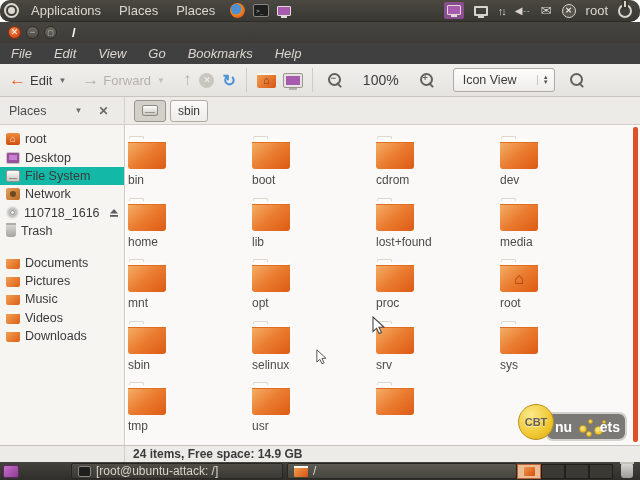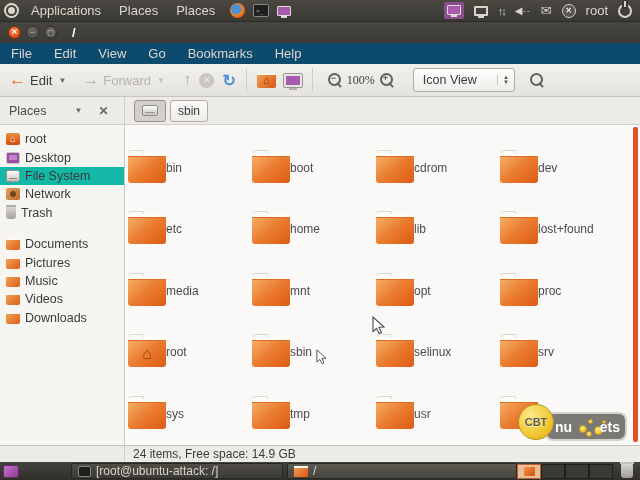--- a/index.html
+++ b/index.html
@@ -5,21 +5,21 @@
   * { box-sizing: border-box; margin: 0; padding: 0; }
   html,body { width:640px; height:480px; }
   body {
     font-family: "Liberation Sans", sans-serif;
     position: relative; overflow: hidden; background:#fff;
     width:640px; height:480px;
   }
   
   .top-panel { position:absolute; top:0; left:0; right:0; height:22px;
     background:linear-gradient(#4a4841,#393833); display:flex; align-items:center;
-    color:#DCD8D0; font-size:13px; z-index:30; border-bottom:1px solid #2b2a26;}
+    color:#DCD8D0; font-size:13px; z-index:30; border-bottom:1px solid #2b2a26;border-radius:10px;}
   .tp-left { display:flex; align-items:center; }
   .tp-menu { padding:0 9px; line-height:22px; }
   .ubuntu-logo { width:15px; height:15px; border-radius:50%; border:2px solid #DCD8D0;
     position:relative; margin:0 3px 0 4px; }
   .ubuntu-logo::before { content:""; position:absolute; inset:2px; border-radius:50%;
     background:#DCD8D0; }
   .ff-icon { width:15px; height:15px; border-radius:50%; margin-left:6px;
     background: radial-gradient(circle at 42% 42%, #4f8fd4 0 42%, #f08a1f 43%, #e05a12 75%, #f9b23a 100%); }
   .term-panel-icon { width:16px; height:13px; background:#1e1e1e; border:1px solid #8a8780;
     border-radius:2px; margin-left:8px; color:#cfcbc3; font-size:6px; line-height:11px;
@@ -48,22 +48,22 @@
   .titlebar { position:absolute; top:22px; left:0; right:0; height:21px;
     background:linear-gradient(#474540,#3C3B37); display:flex; align-items:center;
     padding-left:8px; z-index:29; }
   .wbtn { width:13px; height:13px; border-radius:50%; margin-right:5px; display:flex;
     align-items:center; justify-content:center; font-size:9px; line-height:1; }
   .wbtn.close { background:radial-gradient(circle at 35% 30%, #f08b52, #d94612 75%);
     border:1px solid #8e2c07; color:#fff; }
   .wbtn.minmax { background:linear-gradient(#6a675f,#504e48); border:1px solid #2e2c28; color:#c9c5bd; }
   .win-title { color:#fff; font-weight:bold; font-size:13px; margin-left:10px; }
   
-  .menubar { position:absolute; top:43px; left:0; right:0; height:21px; background:#0c4a6e;
-    display:flex; align-items:center; z-index:28; }
+  .menubar { position:absolute; top:43px; left:0; right:0; height:21px; background:#404040;
+    display:flex; align-items:center; z-index:28;font-style:italic; }
   .menu-item { padding:0 11px; font-size:13px; color:#DCD8D0; line-height:21px; }
   
   .toolbar { position:absolute; top:64px; left:0; right:0; height:33px;
     background:linear-gradient(#F2F0ED,#E5E3DF); border-bottom:1px solid #C8C5BF;
     display:flex; align-items:center; padding-left:5px; z-index:27; }
   .tool-btn { display:flex; align-items:center; gap:4px; padding:3px 4px; font-size:13px; color:#3c3c3c; }
   .arrow-glyph { font-size:17px; font-weight:bold; line-height:14px; }
   .back-arrow { color:#E8641E; }
   .gray { color:#B5B2AC; }
   .caret { font-size:8px; color:#6e6b66; margin-left:2px; }
@@ -80,21 +80,21 @@
   .mini-computer { width:18px; height:13px; background:#A85AAE; border:2px solid #E6E4DF;
     outline:1px solid #9a968f; border-radius:1px; position:relative; }
   .mini-computer::after { content:""; position:absolute; left:3px; right:3px; bottom:-5px; height:2px; background:#b5b1aa; }
   .mag { position:relative; width:16px; height:17px; }
   .mag::before { content:""; position:absolute; top:1px; left:1px; width:9px; height:9px;
     border:2px solid #62605b; border-radius:50%; }
   .mag::after { content:""; position:absolute; width:2px; height:6px; background:#62605b;
     transform:rotate(-45deg); bottom:1px; right:3px; }
   .mag .sign { position:absolute; top:1px; left:1px; width:11px; height:11px; text-align:center;
     font-size:9px; font-weight:bold; color:#62605b; line-height:11px; }
-  .zoom-level { font-size:12px; color:#3c3c3c; margin:0 0;font-family:Liberation Serif, serif; }
+  .zoom-level { font-size:14px; color:#3c3c3c; margin:0 16px; }
   .combo { display:flex; align-items:center; background:linear-gradient(#FDFDFC,#EFEDEA);
     border:1px solid #AEAAA4; border-radius:3px; height:24px; padding:0 5px 0 9px;
     margin:0 10px 0 14px; min-width:102px; }
   .combo-label { font-size:12.5px; color:#3a3a3a; margin-right:14px; }
   .combo-spin { display:flex; flex-direction:column; font-size:6px; color:#55534e;
     line-height:5px; border-left:1px solid #C8C5BF; padding-left:5px; margin-left:auto; }
   
   .pathrow { position:absolute; top:97px; left:0; right:0; height:28px; background:#EDEBE7;
     border-bottom:1px solid #D2CFC9; display:flex; z-index:26; }
   .side-header { width:125px; flex:none; display:flex; align-items:center; padding-left:9px;
@@ -135,39 +135,39 @@
     background:linear-gradient(#d8d6d2,#a6a39e); }
   .i-trash::before { content:""; position:absolute; top:-2px; left:0; right:0; height:2px; background:#b0ada8; }
   .i-folder { background:linear-gradient(135deg,#f2a658,#dd5f17); border-radius:1px 1px 2px 2px; }
   .i-folder::before { content:""; position:absolute; top:0; left:0; right:0; height:2px; background:#fdf8f2; }
   .s-eject { margin-left:auto; margin-right:5px; display:flex; }
   
   .iconview { position:absolute; left:126px; top:125px; right:0; bottom:35px;
     background:#FAF9F7; z-index:24; }
   .grid { display:grid; grid-template-columns:repeat(4,124px); grid-auto-rows:61.5px;
     padding:10px 0 0 2px; }
-  .f-item { display:flex; flex-direction:row; align-items:center; }
+  .f-item { display:flex; flex-direction:column; }
   .ficon { position:relative; width:38px; height:29px; margin-top:5px;
     background:linear-gradient(140deg,#f5b36b,#ea7c30 50%,#dd5a14);
     border-radius:2px 2px 3px 3px; display:flex; align-items:center; justify-content:center; }
   .ficon::before { content:""; position:absolute; top:-4px; left:1px; width:13px; height:4px;
     background:#fdfcf8; border:1px solid #dbd7cf; border-bottom:none; border-radius:2px 2px 0 0; }
   .ficon::after { content:""; position:absolute; top:-1px; left:0; right:0; height:3px;
     background:#fdfcf8; border-radius:1px 1px 0 0; box-shadow:0 1px 0 #e26c20; }
   .emblem { color:#a33d0e; font-size:16px; line-height:1; margin-top:2px; z-index:1; }
   .f-label { margin-top:4px; font-size:12px; color:#4b4b4b; }
   .f-label.hid { visibility:hidden; }
   .overlay-scroll { position:absolute; top:2px; bottom:3px; right:2px; width:5px;
     background:#DE5126; border-radius:2px; }
   
   .statusbar { position:absolute; left:0; right:0; bottom:18px; height:17px;
     background:#EDEBE7; border-top:1px solid #C5C2BC; display:flex; align-items:center;
     font-size:12px; color:#3b3b3b; z-index:26; }
   .status-left { width:125px; height:100%; border-right:1px solid #D2CFC9; flex:none; }
-  .status-text { padding-left:8px; }
+  .status-text { padding-left:8px;font-weight:bold; }
   
   .taskbar { position:absolute; left:0; right:0; bottom:0; height:18px;
     background:linear-gradient(#44423c,#2f2e2a); display:flex; align-items:center;
     color:#D8D4CC; font-size:12px; z-index:30; padding:0 3px; }
   .show-desktop { width:16px; height:13px; border-radius:2px; margin-right:2px;
     background:linear-gradient(135deg,#c76fce,#8d3c92); border:1px solid #5e2a62; }
   .tb-win { display:flex; align-items:center; gap:5px; height:16px; padding:0 6px;
     border-radius:2px; background:linear-gradient(#4e4c45,#3b3a35); border:1px solid #282723;
     overflow:hidden; white-space:nowrap; }
   .tb-win.active { background:linear-gradient(#5c5a52,#46453e); }
@@ -322,20 +322,30 @@
       </div>
       <div class="s-row sel">
         <span class="s-icon i-drive"></span>
         <span class="s-label">File System</span>
       </div>
       <div class="s-row">
         <span class="s-icon i-network"></span>
         <span class="s-label">Network</span>
       </div>
       <div class="s-row">
+        <span class="s-icon i-disc"></span>
+        <span class="s-label">110718_1616</span>
+        <span class="s-eject">
+          <svg width="10" height="10" viewBox="0 0 10 10">
+            <path d="M1 5.4h8L5 1z" fill="#5c5c5c"></path>
+            <rect x="1" y="7" width="8" height="1.8" fill="#5c5c5c"></rect>
+          </svg>
+        </span>
+      </div>
+      <div class="s-row">
         <span class="s-icon i-trash"></span>
         <span class="s-label">Trash</span>
       </div>
       <div class="s-gap"></div>
       <div class="s-row">
         <span class="s-icon i-folder"></span>
         <span class="s-label">Documents</span>
       </div>
       <div class="s-row">
         <span class="s-icon i-folder"></span>
@@ -366,24 +376,20 @@
         <div class="ficon"></div>
         <div class="f-label">boot</div>
       </div>
       <div class="f-item">
         <div class="ficon"></div>
         <div class="f-label">cdrom</div>
       </div>
       <div class="f-item">
         <div class="ficon"></div>
         <div class="f-label">dev</div>
-      </div>
-      <div class="f-item">
-        <div class="ficon"></div>
-        <div class="f-label">etc</div>
       </div>
       <div class="f-item">
         <div class="ficon"></div>
         <div class="f-label">home</div>
       </div>
       <div class="f-item">
         <div class="ficon"></div>
         <div class="f-label">lib</div>
       </div>
       <div class="f-item">

